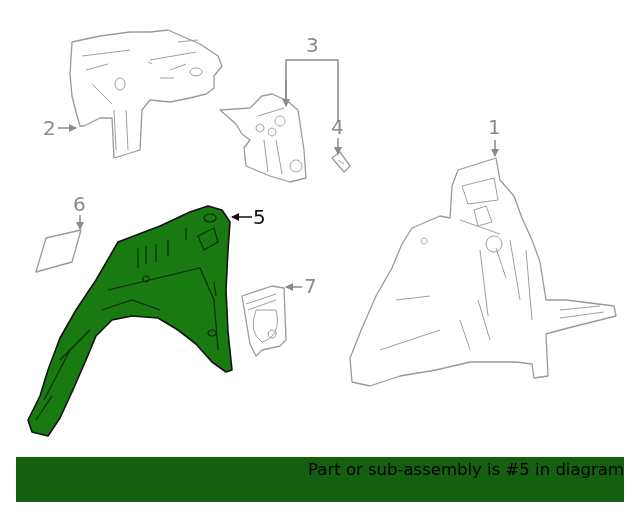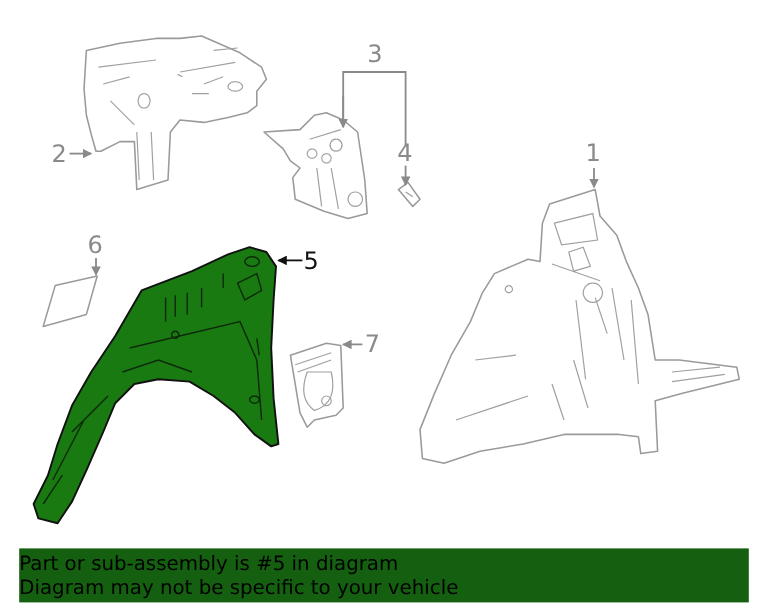--- a/index.html
+++ b/index.html
@@ -8,21 +8,21 @@
   .callout { font-family:"DejaVu Sans", sans-serif; font-size:20px; fill:#8a8a8a; }
   .callout.active { fill:#111111; }
   .part-outline { fill:#ffffff; stroke:#9a9a9a; stroke-width:1.3; stroke-linejoin:round; }
   .part-detail { fill:none; stroke:#a0a0a0; stroke-width:1; }
   .leader { stroke:#8a8a8a; stroke-width:1.5; fill:none; }
   .leader.active { stroke:#111111; }
   .hl-fill { fill:#1a7a12; stroke:#111; stroke-width:1.6; stroke-linejoin:round; }
   .hl-detail { fill:none; stroke:#0d2a0a; stroke-width:1.2; }
   #banner {
     position:absolute; left:16px; top:457px; width:608px; height:45px;
-    background:#156010; color:#000; text-align:left;
+    background:#156010; color:#000; text-align:right;
     font-family:"DejaVu Sans", sans-serif; font-size:16.5px; line-height:20px;
     padding-top:3px; box-sizing:border-box;
   }
 </style>
 </head>
 <body>
 
 <svg id="diagram" viewBox="0 0 640 512" xmlns="http://www.w3.org/2000/svg">
   <defs>
     <marker id="arrG" markerWidth="8" markerHeight="8" refX="7" refY="4" orient="auto" markerUnits="userSpaceOnUse">
@@ -92,14 +92,13 @@
     <path class="part-detail" d="M246,304 L276,294 M248,310 L276,300 M256,310 Q248,332 262,342 Q282,336 276,310 Z M272,330 a4,4 0 1,0 0.1,0"></path>
   </g>
   <g>
     <text class="callout" x="304" y="293">7</text>
     <line class="leader" x1="302" y1="287" x2="286" y2="287" marker-end="url(#arrG)"></line>
   </g>
 </svg>
 
 <div id="banner">
   <div>Part or sub-assembly is #5 in diagram</div>
-  <div>Diagram may not be specific to your vehicle</div>
 </div>
 
 </body></html>

